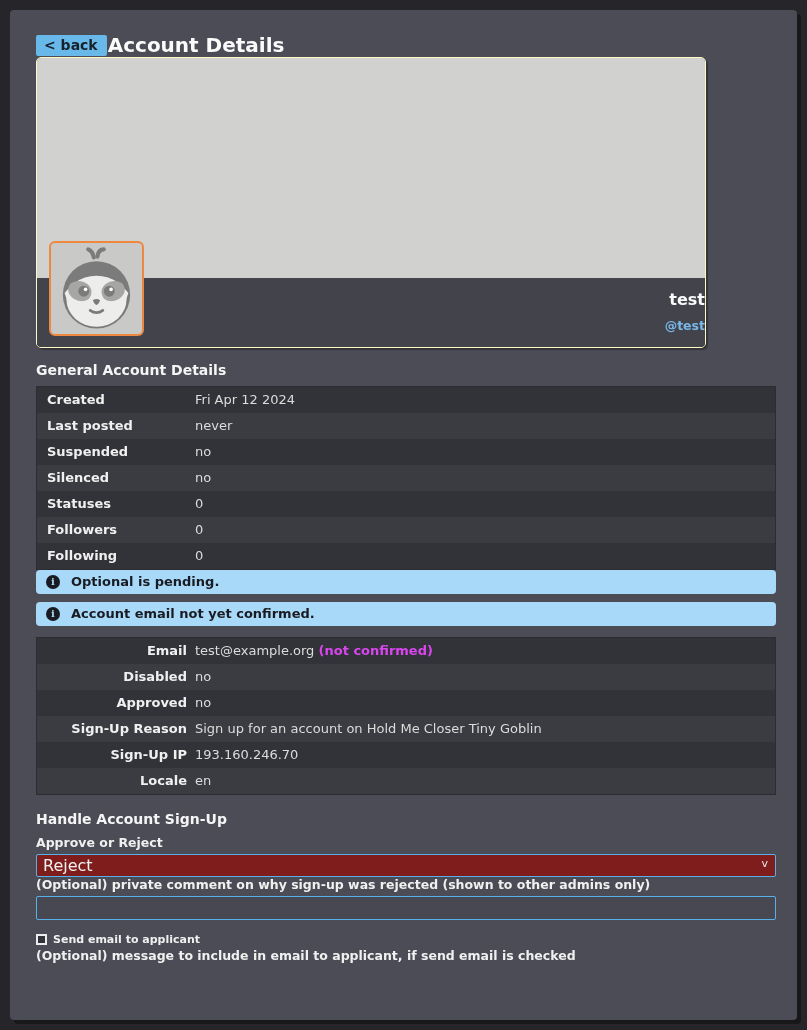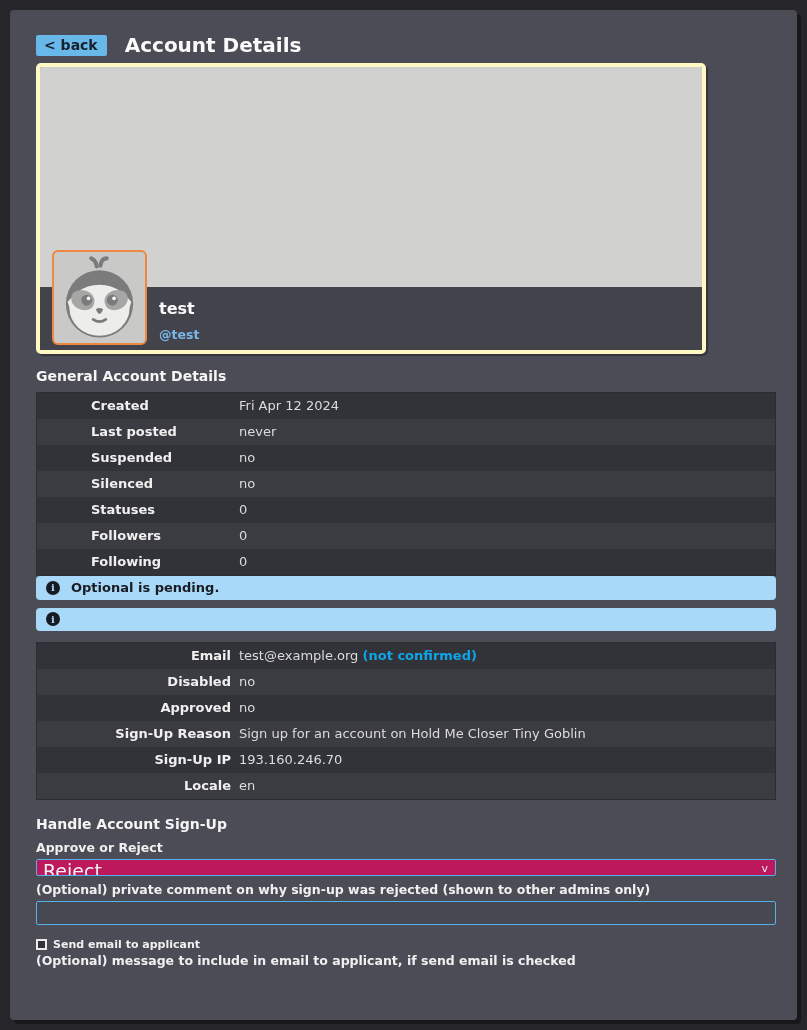--- a/index.html
+++ b/index.html
@@ -14,39 +14,40 @@
     position: absolute;
     left: 10px; top: 10px;
     width: 787px; height: 1010px;
     background: #4b4c55;
     border-radius: 4px;
     box-shadow: 4px 4px 0 rgba(0,0,0,0.35);
     padding: 23px 21px 0 26px;
     overflow: hidden;
   }
   
-  .page-header { display: flex; align-items: center; gap: 18px; margin-bottom: 6px; }
+  .page-header { display: flex; align-items: center; gap: 1px; }
   .back-btn {
     background: #69b8ea; color: #17212c;
     font-weight: bold; font-size: 14px;
     border: none; padding: 2px 9px 3px 8px;
     border-radius: 2px; cursor: pointer;
     font-family: inherit;
   }
   .page-title { font-size: 20px; font-weight: bold; color: #fbfbfb; }
 
   
   .profile-card {
     position: relative;
     width: 670px; height: 291px;
-    border: 4px solid #fef9c3;
+    border: 1px solid #fef9c3;
     border-radius: 5px;
     box-shadow: 2px 2px 1px rgba(0,0,0,0.3);
     overflow: hidden;
     margin-bottom: 13px;
+    text-align: right;
   }
   .card-banner { height: 220px; background: #d1d1d0; }
   .card-bottom { height: 70px; background: #42434b; padding: 12px 0 0 119px; }
   .display-name { font-size: 16px; font-weight: bold; color: #fbfbfb; }
   .handle { font-size: 12.5px; font-weight: bold; color: #79b8e8; text-decoration: none; display: inline-block; margin-top: 9px; }
   .avatar-box {
     position: absolute; left: 12px; top: 183px;
     width: 95px; height: 95px;
     background: #c9c9c8;
     border: 2px solid #ee8740;
@@ -60,23 +61,23 @@
 
   
   .detail-table {
     width: 740px;
     border: 1px solid #2c2d33;
     font-size: 13px;
   }
   .detail-row { display: flex; padding: 5px 10px 6px 10px; }
   .detail-row:nth-child(odd) { background: #323338; }
   .detail-row:nth-child(even) { background: #3b3c42; }
-  .detail-label { width: 140px; flex: none; font-weight: bold; color: #f0f0f0; margin-left: 44px; }
+  .detail-label { width: 140px; flex: none; font-weight: bold; color: #f0f0f0; }
   .detail-value { color: #dcdcdc; margin-left: 8px; }
-  .detail-value b { color: #0ea5e9; }
+  .detail-value b { color: #d946ef; }
 
   
   .notice {
     width: 740px;
     background: #a9d9f8;
     color: #191b22;
     border-radius: 4px;
     font-size: 13px; font-weight: bold;
     padding: 4px 10px 5px 10px;
     margin-bottom: 8px;
@@ -88,26 +89,26 @@
     border-radius: 50%;
     font-size: 10px; font-weight: bold;
     display: inline-flex; align-items: center; justify-content: center;
     font-family: "DejaVu Serif", serif;
   }
 
   
   .field-label { font-size: 12.5px; font-weight: bold; color: #f0f0f0; margin: 0 0 4px 0; display: block; }
   .select-wrap { position: relative; width: 740px; }
   select.form-select {
-    width: 100%; height: 17px;
-    background: #be185d;
+    width: 100%; height: 23px;
+    background: #7f1d1d;
     color: #f0f0f0;
     border: 1px solid #57b1e8;
     border-radius: 2px;
-    font-size: 19px; font-family: inherit;
+    font-size: 16px; font-family: inherit;
     padding: 0 6px;
     appearance: none; -webkit-appearance: none;
   }
   .select-chevron {
     position: absolute; right: 8px; top: 3px;
     color: #e8e8e8; font-size: 11px; pointer-events: none;
   }
   input.form-input {
     width: 740px; height: 24px;
     background: #474851;
@@ -194,20 +195,21 @@
       <span class="detail-value">0</span>
     </div>
   </div>
 
   <div class="notice">
     <span class="info-icon">i</span>
     <span>Optional is pending.</span>
   </div>
   <div class="notice">
     <span class="info-icon">i</span>
+    <span>Account email not yet confirmed.</span>
   </div>
 
   <div class="detail-table" style="margin-top:11px;text-align:right;">
     <div class="detail-row">
       <span class="detail-label">Email</span>
       <span class="detail-value"><span>test@example.org</span>&nbsp;<b>(not confirmed)</b></span>
     </div>
     <div class="detail-row">
       <span class="detail-label">Disabled</span>
       <span class="detail-value">no</span>

